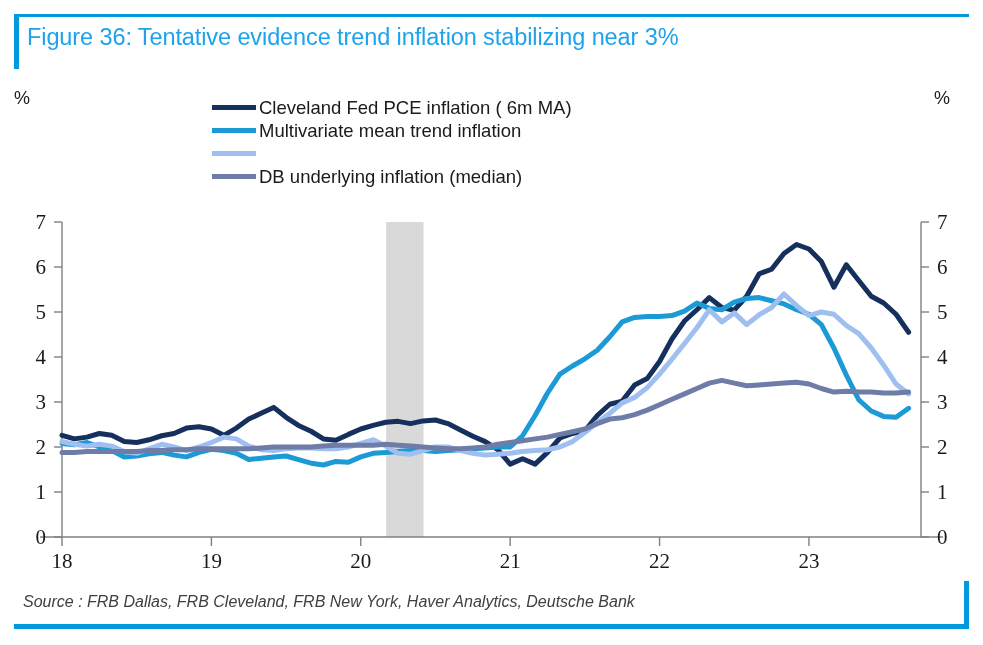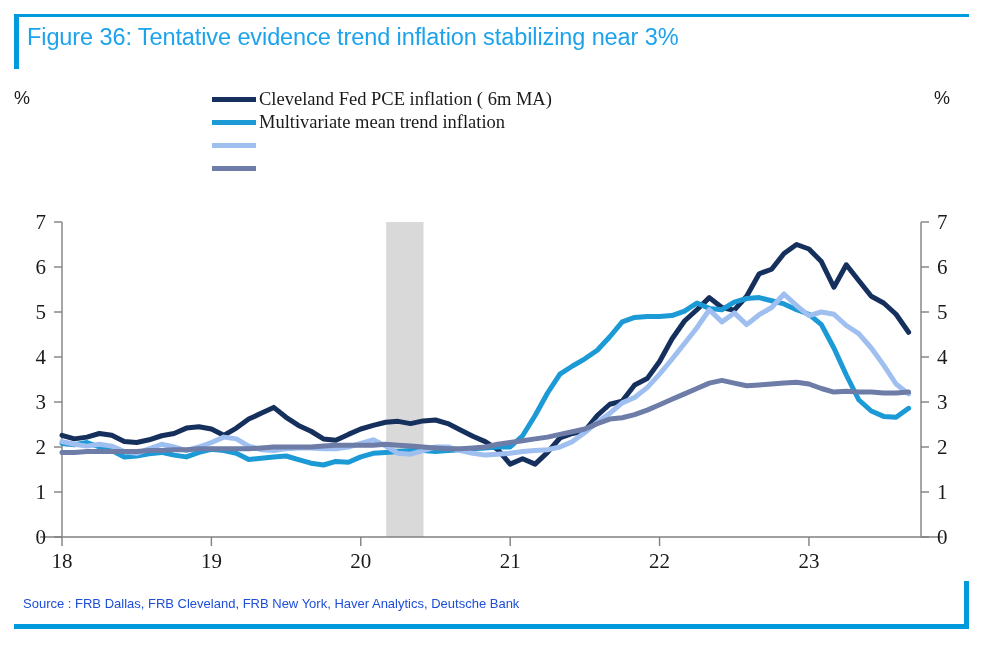--- a/index.html
+++ b/index.html
@@ -77,22 +77,21 @@
     position: absolute;
     right: 33px;
     top: 88px;
     font-size: 18px;
     color: #1a1a1a;
   }
   
   .legend {
     position: absolute;
     left: 212px;
-    top: 88px;
-    font-family: Liberation Serif, serif;
+    top: 96px;
   }
   .legend-row {
     display: flex;
     align-items: center;
     height: 23px;
   }
   .legend-swatch {
     width: 44px;
     height: 5px;
     margin-right: 3px;
@@ -116,22 +115,23 @@
   svg.chart { display: block; }
   .tick-text {
     font-family: "Liberation Serif", serif;
     font-size: 21px;
     fill: #1a1a1a;
   }
   .source {
     position: absolute;
     left: 23px;
     bottom: 34px;
-    font-size: 13px;
-    color: #1d4ed8;
+    font-size: 16px;
+    font-style: italic;
+    color: #404040;
     white-space: nowrap;
   }
 </style>
 </head>
 <body>
 
 <div class="figure">
 
   <div class="accent-top"></div>
   <div class="accent-left"></div>
@@ -150,20 +150,21 @@
       </div>
       <div class="legend-row">
         <span class="legend-swatch" style="background: rgb(28, 154, 214);"></span>
         <span class="legend-label">Multivariate mean trend inflation</span>
       </div>
       <div class="legend-row">
         <span class="legend-swatch" style="background: rgb(158, 191, 240);"></span>
       </div>
       <div class="legend-row">
         <span class="legend-swatch" style="background: rgb(110, 124, 168);"></span>
+        <span class="legend-label">DB underlying inflation (median)</span>
       </div>
     </div>
 
   <div class="plot-wrap">
     <svg class="chart" id="chart-svg" width="983" height="645" xmlns="http://www.w3.org/2000/svg">
         <rect x="386.1791304347935" y="222" width="37.34782608695656" height="315" fill="#D9D9D9"></rect>
         <line x1="62" y1="222" x2="62" y2="537" stroke="#808080" stroke-width="1.4"></line>
         <line x1="921" y1="222" x2="921" y2="537" stroke="#808080" stroke-width="1.4"></line>
         <line x1="40" y1="537" x2="943" y2="537" stroke="#808080" stroke-width="1.4"></line>
         <line x1="54" y1="537" x2="62" y2="537" stroke="#808080" stroke-width="1.4"></line>

